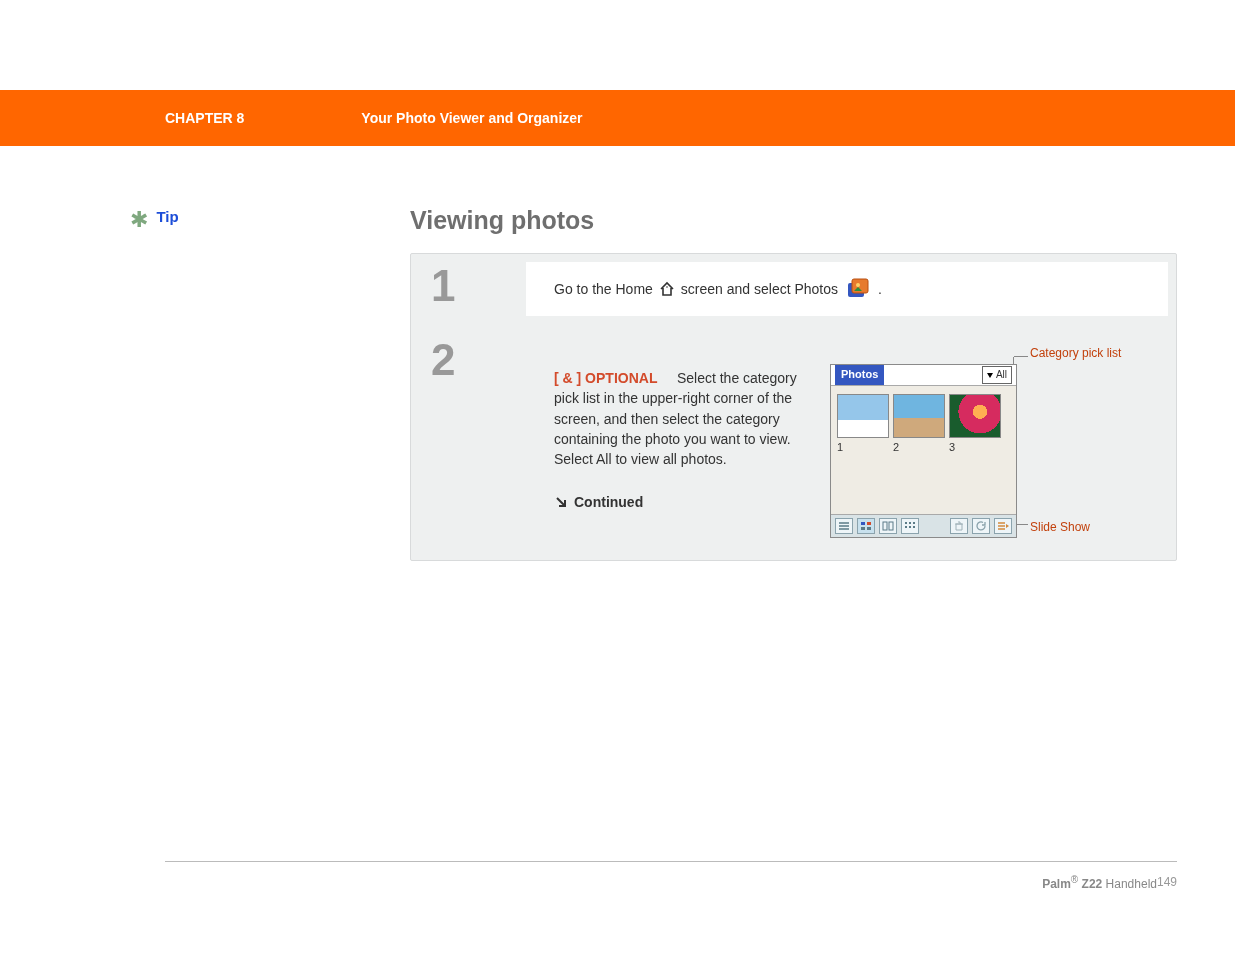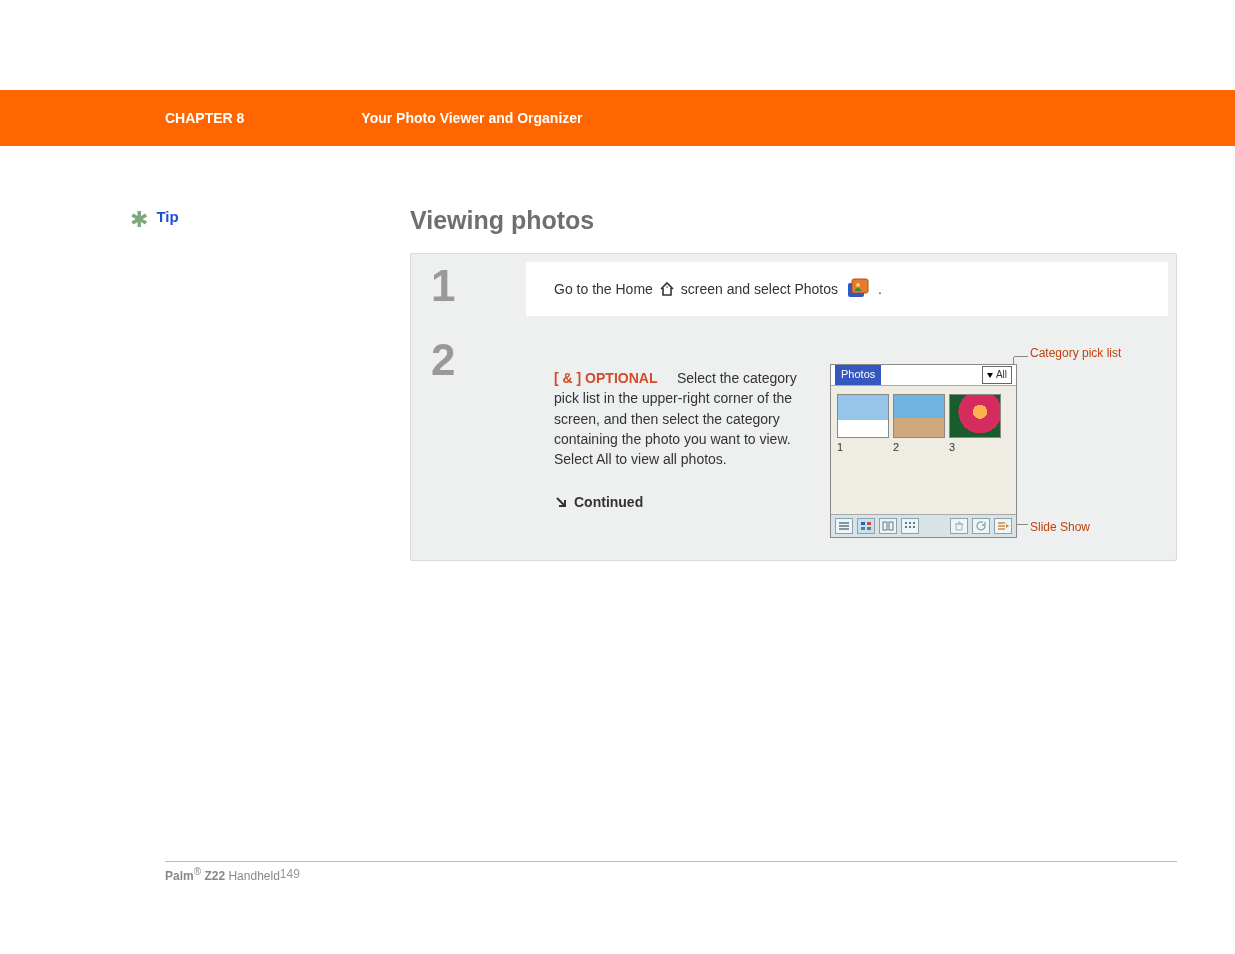--- a/index.html
+++ b/index.html
@@ -33,37 +33,37 @@
 .step2-text{flex:1}
 .screenshot-wrap{width:310px;position:relative}
 .callout{font-size:12px;color:#c2410c;position:absolute}
 .callout.cat{top:4px;left:200px;text-align:left;line-height:1.2}
 .callout.slide{bottom:2px;left:200px}
 .cat-line{position:absolute;top:14px;left:184px;width:14px;height:1px;border-top:1px solid #888}
 .cat-line::before{content:"";position:absolute;left:-1px;top:0;width:1px;height:14px;border-left:1px solid #888}
 .slide-line{position:absolute;bottom:12px;left:186px;width:12px;height:1px;border-top:1px solid #888}
 .phone-screen{width:185px;border:1px solid #8a8a8a;background:#efece4;position:relative;margin-top:22px}
 .ps-header{height:20px;background:#fff;display:flex;align-items:center;justify-content:space-between;padding:0 4px;border-bottom:1px solid #a9a9a9}
-.ps-title{background:#3457c0;color:#fff;font-size:11px;font-weight:normal;padding:2px 6px}
+.ps-title{background:#3457c0;color:#fff;font-size:11px;font-weight:bold;padding:2px 6px}
 .ps-picklist{border:1px solid #666;background:#fff;font-size:10px;padding:1px 4px;display:flex;align-items:center;gap:3px}
 .ps-picklist .tri{width:0;height:0;border-left:3px solid transparent;border-right:3px solid transparent;border-top:5px solid #000}
 .ps-thumbs{display:flex;gap:6px;padding:8px 6px 4px 6px}
 .thumb{width:50px}
 .thumb-img{width:50px;height:42px;border:1px solid #888;background:#b7d5ee}
 .thumb-img.t1{background:linear-gradient(#95c6ea 60%,#fff 60%)}
 .thumb-img.t2{background:linear-gradient(#6fb5e0 55%,#cfa97c 55%)}
 .thumb-img.t3{background:radial-gradient(circle at 60% 40%,#ffae52 0 18%,#d62b5f 18% 55%,#195c2d 55%)}
 .thumb-label{font-size:11px;color:#333;margin-top:2px}
 .ps-spacer{height:54px}
 .ps-toolbar{height:22px;border-top:1px solid #a9a9a9;background:#d9e3e6;display:flex;align-items:center;gap:4px;padding:0 4px;justify-content:space-between}
 .tb-left,.tb-right{display:flex;gap:4px;align-items:center}
 .tb-icon{width:16px;height:14px;border:1px solid #8ba3ad;background:#eef5f8;display:flex;align-items:center;justify-content:center}
 .tb-icon.active{background:#c8e1ee}
 .tb-icon svg{display:block}
-.footer-area{margin:300px 58px 0 165px;border-top:1px solid #bbb;padding-top:4px;display:flex;justify-content:flex-start;align-items:center;font-size:12px;color:#888}
+.footer-area{margin:300px 58px 0 165px;border-top:1px solid #bbb;padding-top:12px;display:flex;justify-content:flex-end;align-items:center;font-size:12px;color:#888}
 .footer-left b{color:#888}
 .pagenum{color:#999}
 </style>
 </head>
 <body>
 
 <div class="orange-band">
   <span class="chapter-label">CHAPTER 8</span>
   <span class="chapter-title">Your Photo Viewer and Organizer</span>
 </div>

